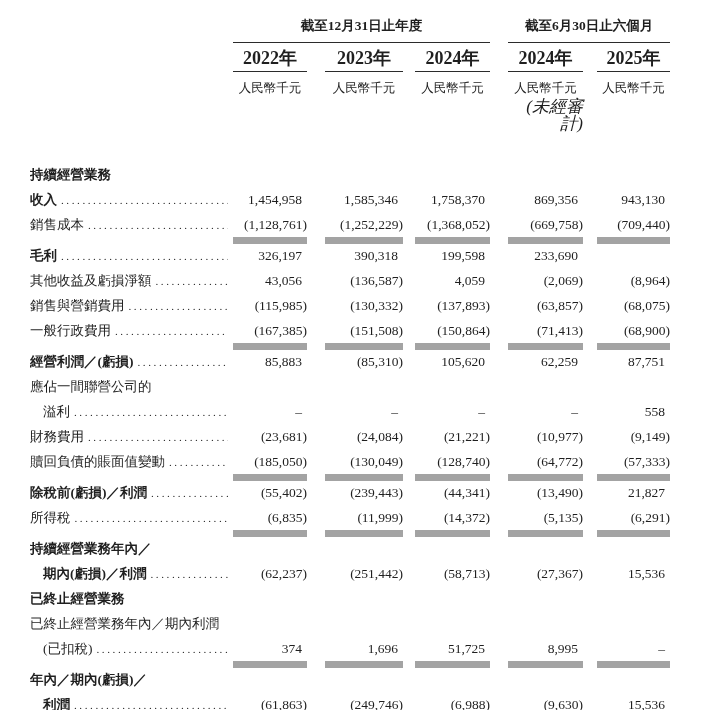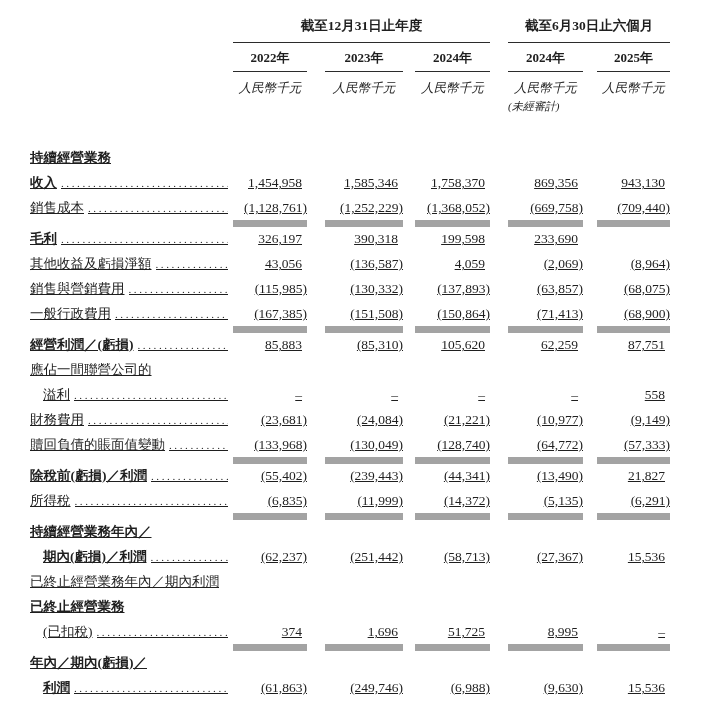--- a/index.html
+++ b/index.html
@@ -15,30 +15,30 @@
   .grid6 { display:grid; grid-template-columns:203px 74px 96px 87px 93px 87px; }
   .grid3 { display:grid; grid-template-columns:203px 257px 180px; }
   .cell  { display:flex; }
   .pc2 { padding-left:18px; } .pc3 { padding-left:12px; }
   .pc4 { padding-left:18px; } .pc5 { padding-left:14px; }
 
   
   .gbox { flex:1; text-align:center; font-weight:700; font-size:13.5px;
           line-height:19px; padding-bottom:7px; border-bottom:1.4px solid #2b2b2b; }
   .yrow { margin-top:6px; }
-  .ybox { flex:1; text-align:center; font-weight:700; font-size:13px;
+  .ybox { flex:1; text-align:center; font-weight:700; font-size:18px;
           line-height:18px; padding-bottom:4px; border-bottom:1px solid #2b2b2b; }
   .urow { margin-top:8px; }
-  .ubox { flex:1; text-align:center; font-style:italic; font-size:12.5px; line-height:17px; }
+  .ubox { flex:1; text-align:center; font-size:12.5px; line-height:17px; }
   .nrow { margin-top:1px; }
-  .nbox { flex:1; text-align:left; font-style:italic; font-size:11px; line-height:17px; }
+  .nbox { flex:1; text-align:right; font-style:italic; font-size:17px; line-height:17px; }
 
   
   .tbody { margin-top:30px; }
-  .trow  { height:25px;text-decoration:underline; }
+  .trow  { height:25px; }
   .trow.ruled { margin-bottom:6px; }
   .trow.gapbefore { }
   .lab { display:flex; align-items:baseline; line-height:25px; padding-right:5px; overflow:hidden; }
   .lab.full { grid-column:1 / -1; }
   .labtext { white-space:nowrap; font-size:13.5px; }
   .b .labtext { font-weight:700; }
   .ind { padding-left:13px; }
   .dots { flex:1; overflow:hidden; white-space:nowrap; font-size:11px;
           letter-spacing:2.6px; margin-left:4px; color:#1f1f1f; }
   .box { flex:1; display:block; text-align:right; font-size:13.5px;
@@ -306,21 +306,21 @@
         <div class="cell pc5">
           <span class="box neg">(9,149)</span>
         </div>
       </div>
       <div class="grid6 trow ruled">
         <div class="lab">
           <span class="labtext">贖回負債的賬面值變動</span>
           <span class="dots">..........................................................................................</span>
         </div>
         <div class="cell">
-          <span class="box neg">(133,968)</span>
+          <span class="box neg">(185,050)</span>
         </div>
         <div class="cell pc2">
           <span class="box neg">(130,049)</span>
         </div>
         <div class="cell pc3">
           <span class="box neg">(128,740)</span>
         </div>
         <div class="cell pc4">
           <span class="box neg">(64,772)</span>
         </div>
@@ -390,27 +390,27 @@
           <span class="box neg">(58,713)</span>
         </div>
         <div class="cell pc4">
           <span class="box neg">(27,367)</span>
         </div>
         <div class="cell pc5">
           <span class="box">15,536</span>
         </div>
       </div>
       <div class="grid6 trow">
+        <div class="lab b full">
+          <span class="labtext">已終止經營業務</span>
+        </div>
+      </div>
+      <div class="grid6 trow">
         <div class="lab full">
           <span class="labtext">已終止經營業務年內／期內利潤</span>
-        </div>
-      </div>
-      <div class="grid6 trow">
-        <div class="lab b full">
-          <span class="labtext">已終止經營業務</span>
         </div>
       </div>
       <div class="grid6 trow ruled">
         <div class="lab ind">
           <span class="labtext">(已扣稅)</span>
           <span class="dots">..........................................................................................</span>
         </div>
         <div class="cell">
           <span class="box">374</span>
         </div>

